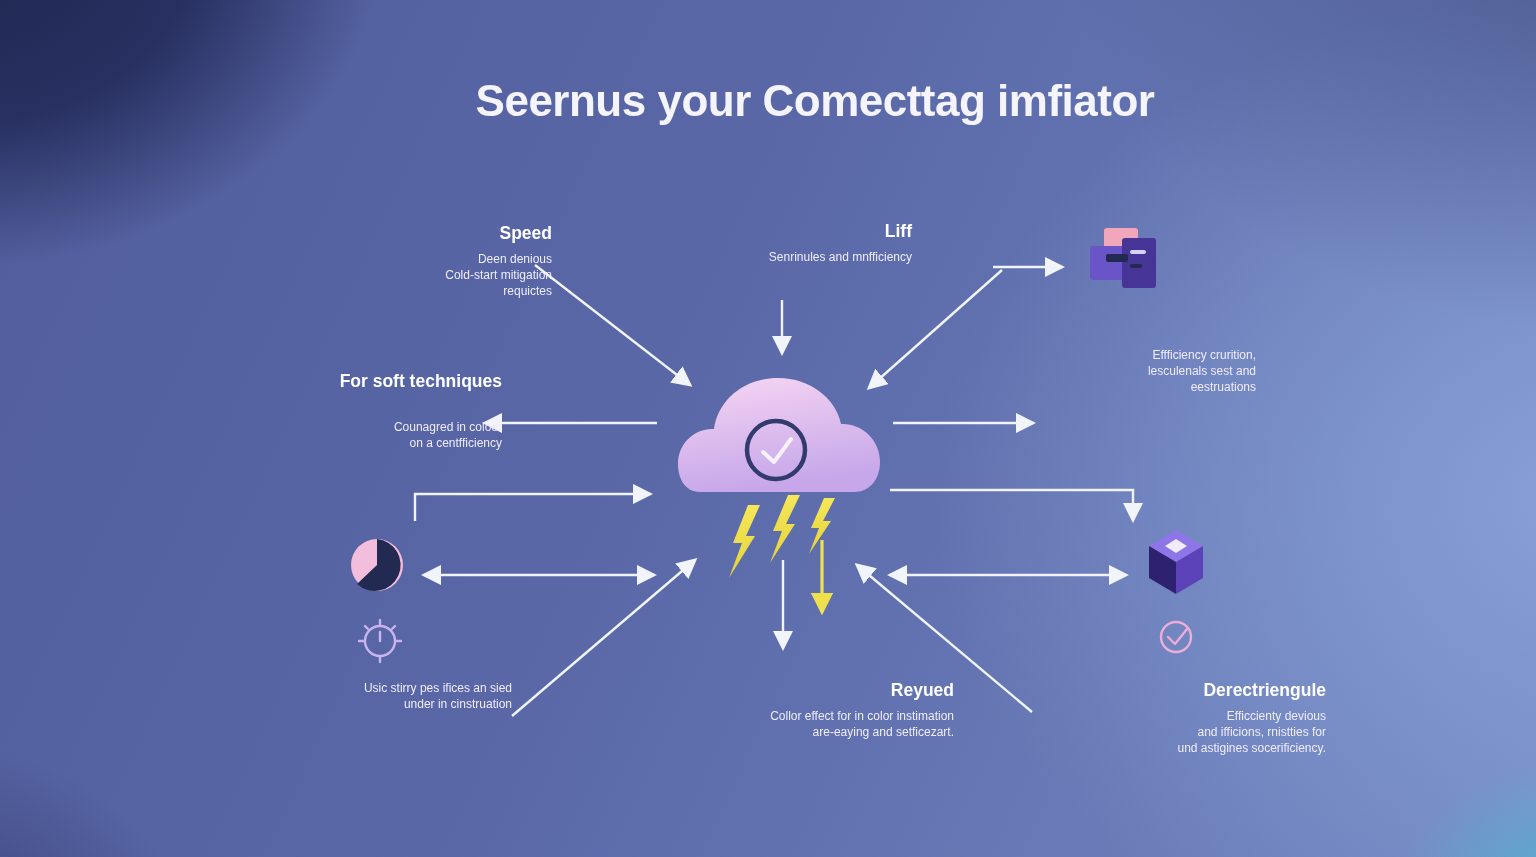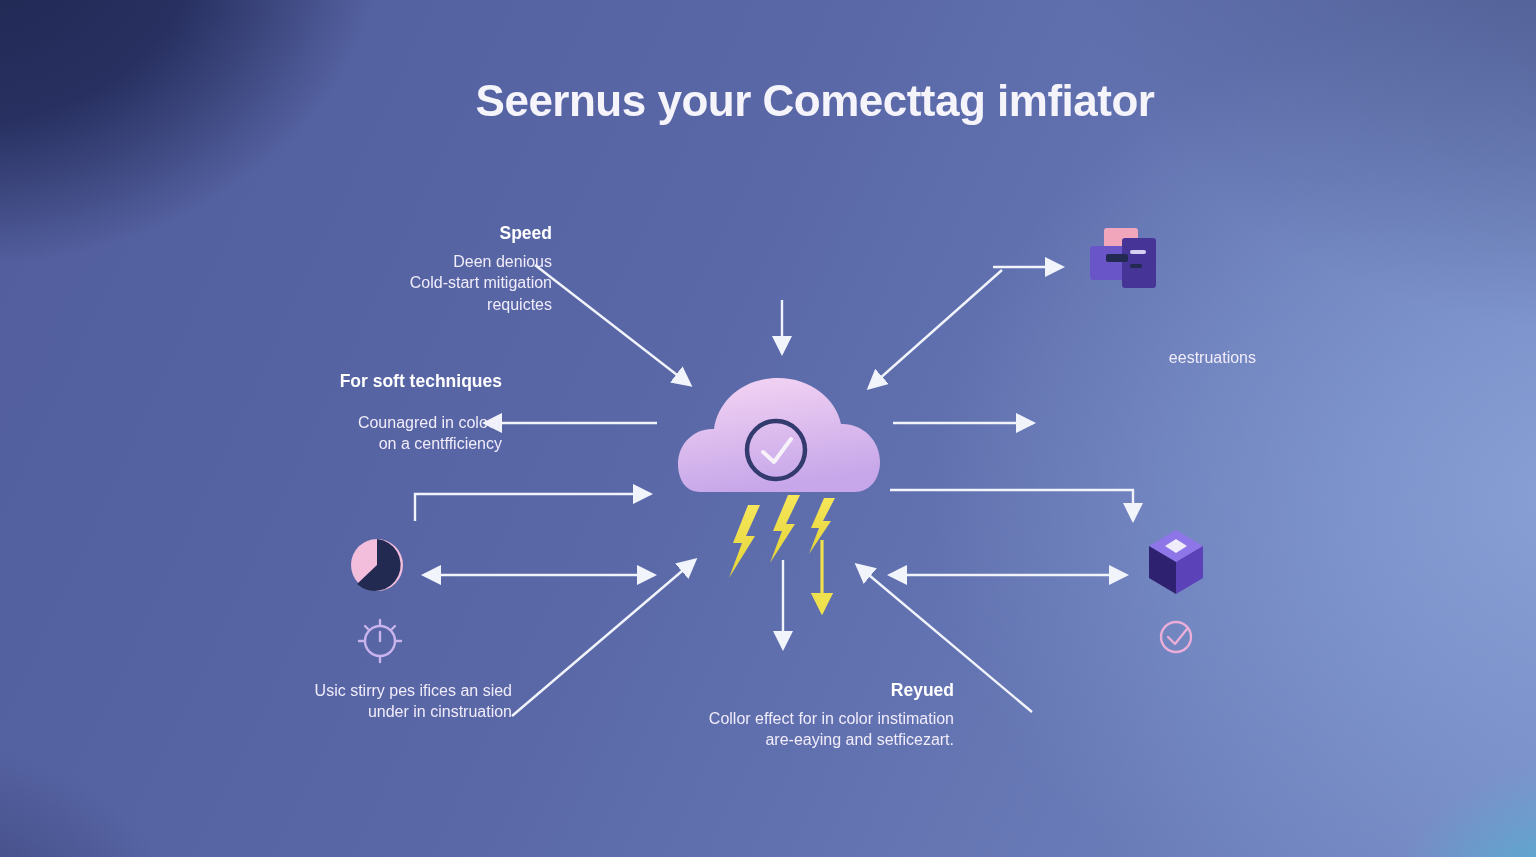--- a/index.html
+++ b/index.html
@@ -16,22 +16,22 @@
       radial-gradient(ellipse 320px 270px at 103% 107%, #38bcd2 0%, rgba(56,188,210,0) 60%),
       linear-gradient(115deg, #515d9c 0%, #5a68a8 45%, #7388c2 100%);
   }
   #title{
     position:absolute;top:76px;left:0;width:100%;
     text-align:center;color:#f6f4fb;
     font-size:44px;font-weight:700;letter-spacing:-0.5px;padding-left:47px;
   }
   .block{position:absolute;text-align:right;color:#ffffff;}
   .heading{font-size:17.5px;font-weight:700;color:#ffffff;margin:0 0 7px 0;}
-  .heading.gap{margin-bottom:20px;}
-  .line{font-size:16px;line-height:1.34;color:#f1ecfa;}
+  .heading.gap{margin-bottom:27px;}
+  .line{font-size:12px;line-height:1.34;color:#f1ecfa;}
   svg.layer{position:absolute;left:0;top:0;}
 </style>
 </head>
 <body>
 
 <div id="canvas">
 
   <div id="title">Seernus your Comecttag imfiator</div>
 
   <svg class="layer" width="1536" height="857" viewBox="0 0 1536 857">
@@ -126,36 +126,48 @@
     </g>
   </svg>
 
   <div class="block" style="left:320px;top:223px;width:232px;">
     <div class="heading">Speed</div>
     <div class="line">Deen denious</div>
     <div class="line">Cold-start mitigation</div>
     <div class="line">requictes</div>
   </div>
 
+  <div class="block" style="left:648px;top:221px;width:264px;">
+    <div class="heading">Liff</div>
+    <div class="line">Senrinules and mnfficiency</div>
+  </div>
 
   <div class="block" style="left:990px;top:347px;width:266px;">
+    <div class="line">Effficiency crurition,</div>
+    <div class="line">lesculenals sest and</div>
     <div class="line">eestruations</div>
   </div>
 
   <div class="block" style="left:262px;top:371px;width:240px;">
     <div class="heading gap">For soft techniques</div>
     <div class="line">Counagred in coloer</div>
     <div class="line">on a centfficiency</div>
   </div>
 
   <div class="block" style="left:230px;top:680px;width:282px;">
     <div class="line">Usic stirry pes ifices an sied</div>
     <div class="line">under in cinstruation</div>
   </div>
 
   <div class="block" style="left:614px;top:680px;width:340px;">
     <div class="heading">Reyued</div>
     <div class="line">Collor effect for in color instimation</div>
     <div class="line">are-eaying and setficezart.</div>
   </div>
 
+  <div class="block" style="left:1026px;top:680px;width:300px;">
+    <div class="heading">Derectriengule</div>
+    <div class="line">Efficcienty devious</div>
+    <div class="line">and ifficions, rnistties for</div>
+    <div class="line">und astigines socerificiency.</div>
+  </div>
 
 </div>
 
 </body></html>

